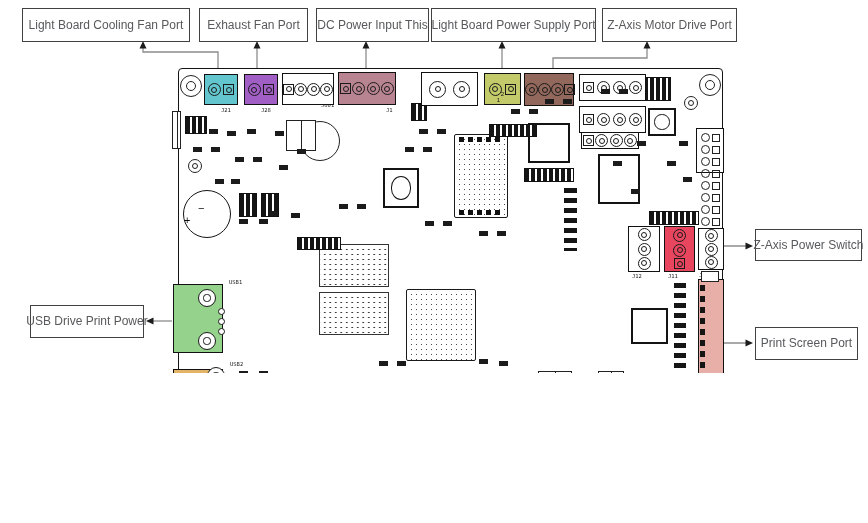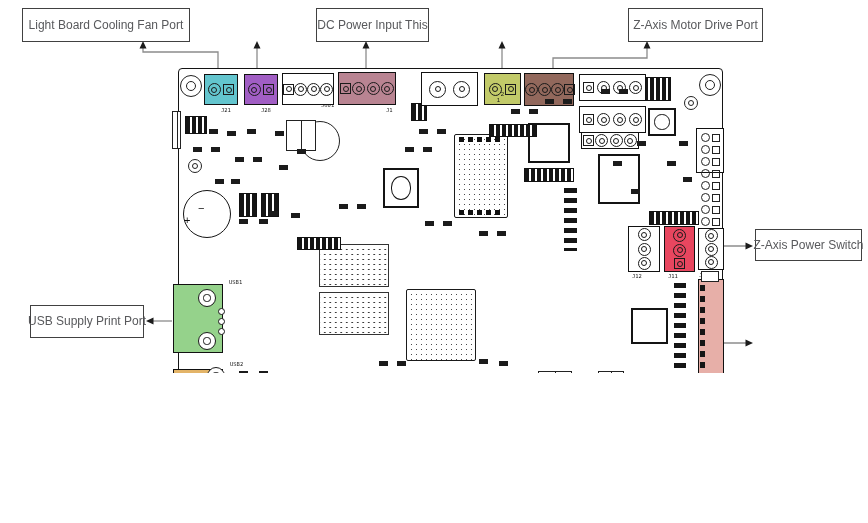--- a/index.html
+++ b/index.html
@@ -100,24 +100,27 @@
       <polygon points="647,41 643.5,48.5 650.5,48.5"></polygon>
       <polygon points="753,246 745.5,242.5 745.5,249.5"></polygon>
       <polygon points="753,343 745.5,339.5 745.5,346.5"></polygon>
       <polygon points="146,321 153.5,317.5 153.5,324.5"></polygon>
       <polygon points="143,396 150.5,392.5 150.5,399.5"></polygon>
       <polygon points="425,483 421.5,475.5 428.5,475.5"></polygon>
     </g>
   </svg>
 
   <div class="callout" style="left:22px;top:8px;width:168px;height:34px">Light Board Cooling Fan Port</div>
+  <div class="callout" style="left:199px;top:8px;width:109px;height:34px">Exhaust Fan Port</div>
   <div class="callout" style="left:316px;top:8px;width:113px;height:34px">DC Power Input This</div>
-  <div class="callout" style="left:628px;top:8px;width:135px;height:34px">Z-Axis Motor Drive Port</div>
+  <div class="callout" style="left:431px;top:8px;width:165px;height:34px">Light Board Power Supply Port</div>
+  <div class="callout" style="left:602px;top:8px;width:135px;height:34px">Z-Axis Motor Drive Port</div>
   <div class="callout" style="left:755px;top:229px;width:107px;height:32px">Z-Axis Power Switch</div>
-  <div class="callout" style="left:30px;top:305px;width:114px;height:33px">USB Supply Print Port</div>
+  <div class="callout" style="left:755px;top:327px;width:103px;height:33px">Print Screen Port</div>
+  <div class="callout" style="left:30px;top:305px;width:114px;height:33px">USB Drive Print Power</div>
 
   <div class="board" id="board">
 
     <div class="port" style="left: 25px; top: 5px; width: 34px; height: 31px; background: rgb(99, 197, 206);">
       <span class="pc"></span>
       <span class="ps"></span>
     </div>
     <div class="port" style="left: 65px; top: 5px; width: 34px; height: 31px; background: rgb(161, 94, 196);">
       <span class="pc"></span>
       <span class="ps"></span>

